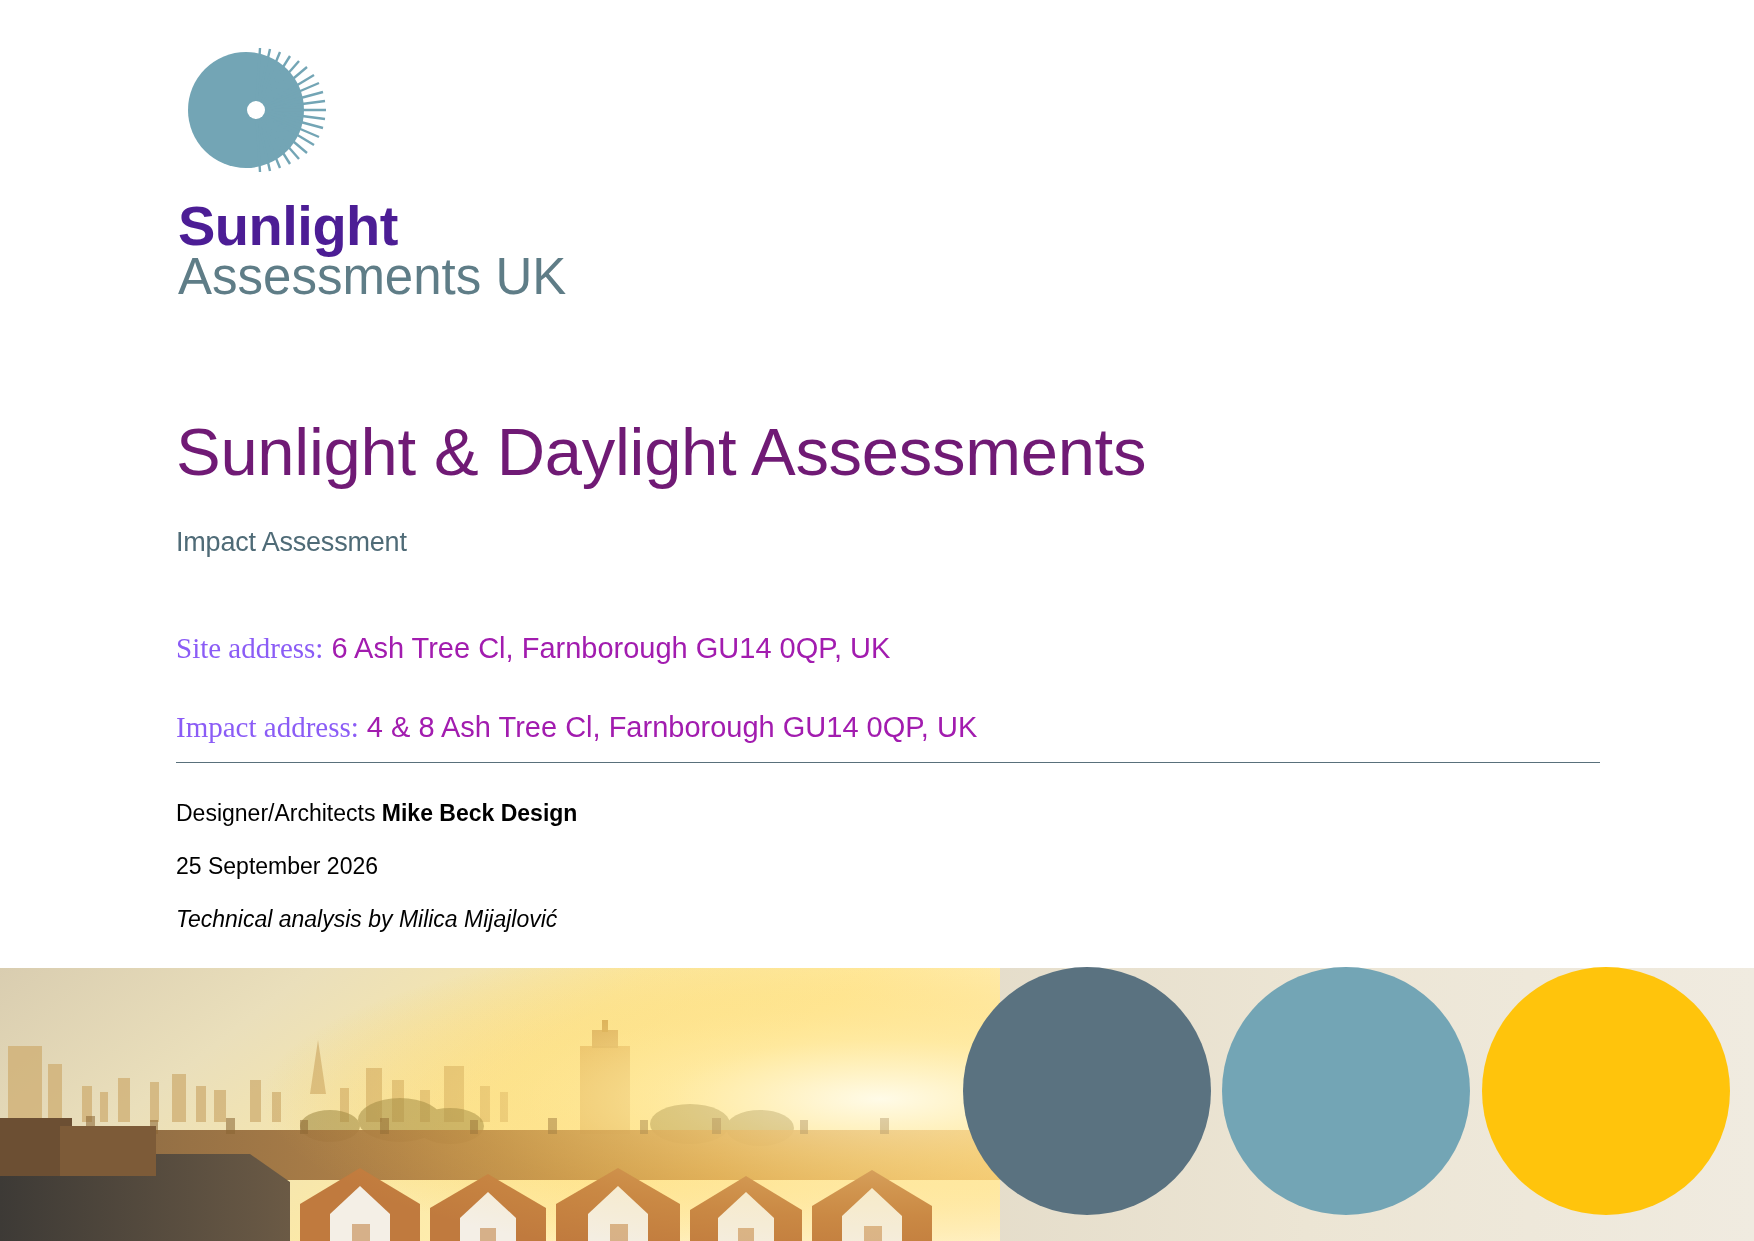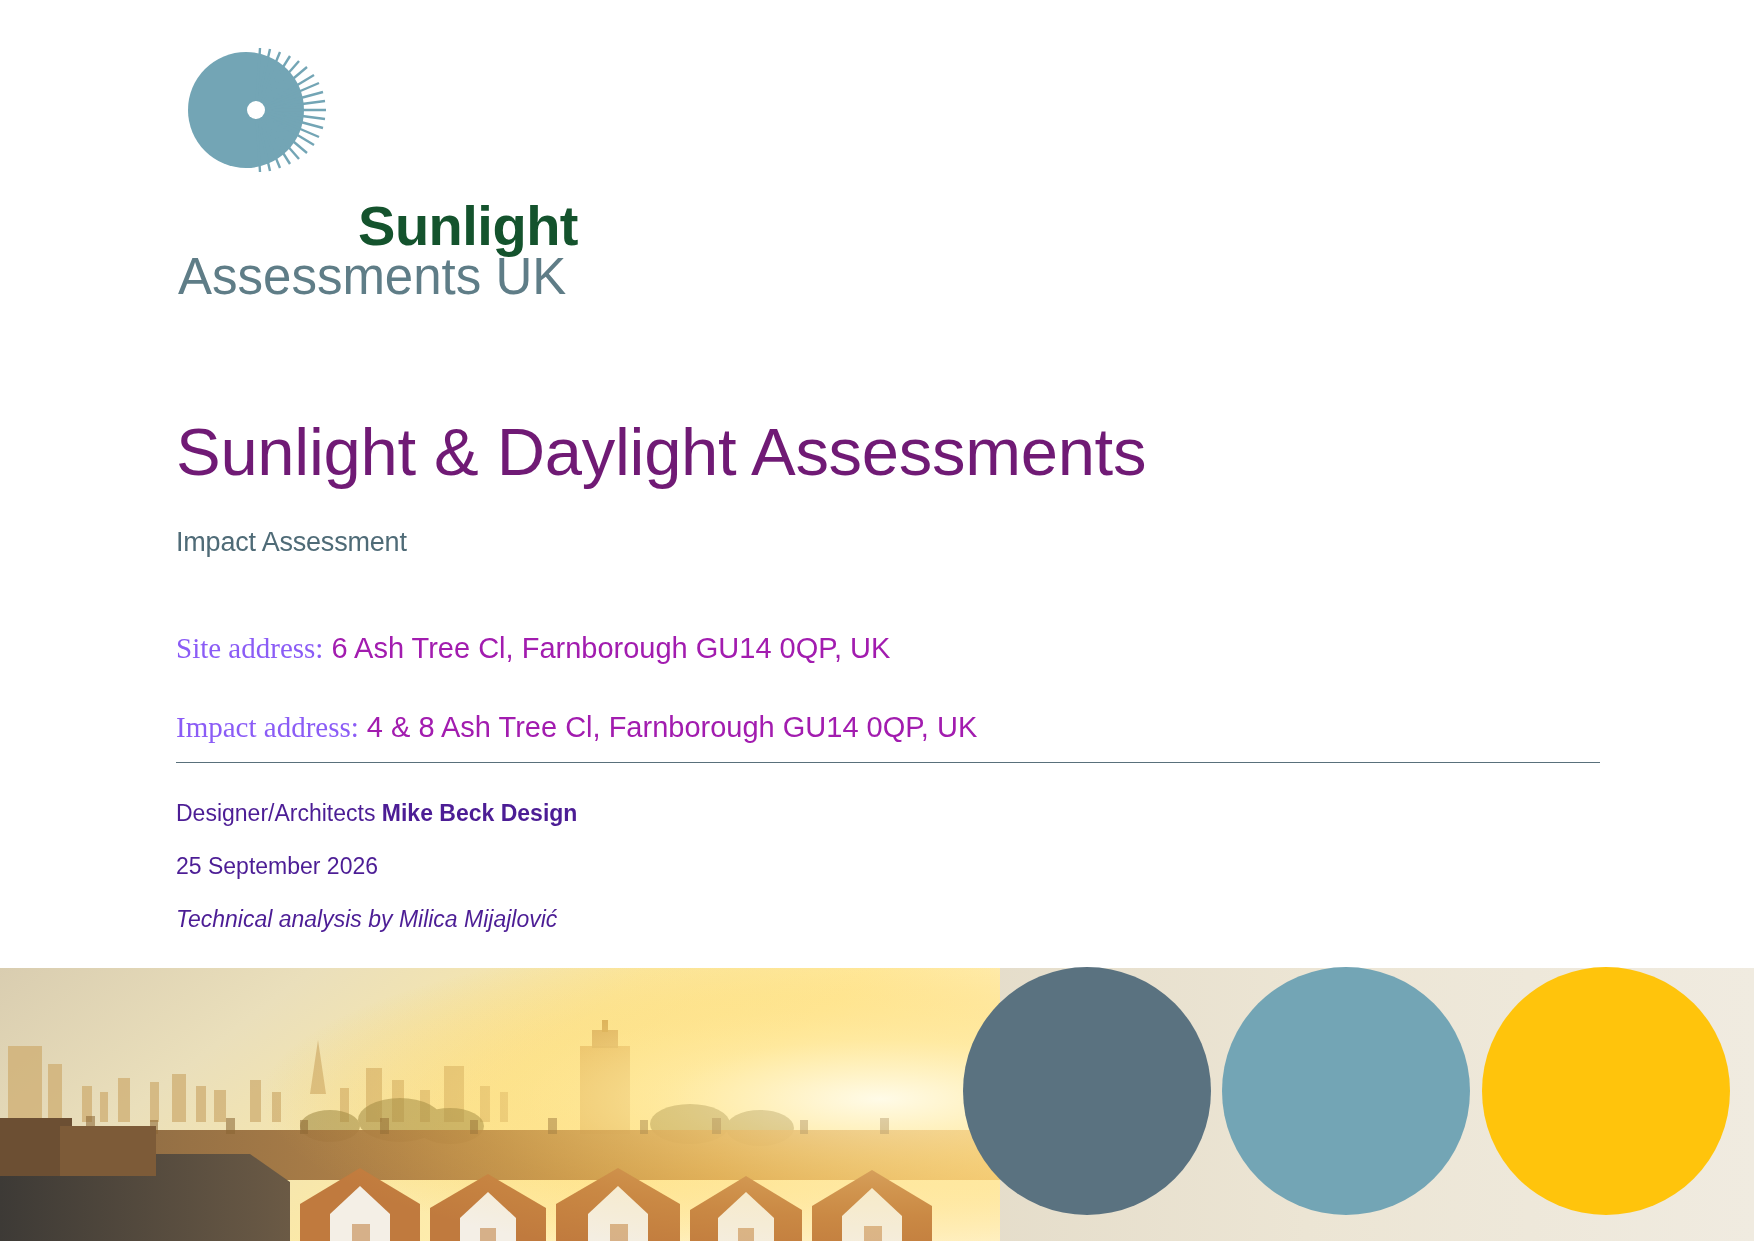--- a/index.html
+++ b/index.html
@@ -29,23 +29,22 @@
     display: block;
   }
   .logo-wordmark {
     margin-top: 16px;
     line-height: 0.92;
   }
   .logo-word-top {
     font-size: 56px;
     font-weight: 700;
     letter-spacing: -0.5px;
-    color: #14532d;
+    color: #4c1d95;
     display: block;
-    text-align: right;
   }
   .logo-word-bottom {
     font-size: 51px;
     font-weight: 300;
     letter-spacing: 0px;
     color: #5f7d87;
     display: block;
     margin-top: 2px;
   }
 
@@ -97,21 +96,21 @@
     width: 1424px;
     height: 1px;
     background: #59707b;
   }
 
   
   .meta-row {
     position: absolute;
     left: 176px;
     font-size: 23px;
-    color: #4c1d95;
+    color: #000000;
     font-weight: 400;
     white-space: nowrap;
   }
   #meta-designer { top: 800px; }
   #meta-date     { top: 853px; }
   #meta-analyst  { top: 906px; font-style: italic; }
   .meta-strong { font-weight: 700; }
 
   
   .footer-band {

